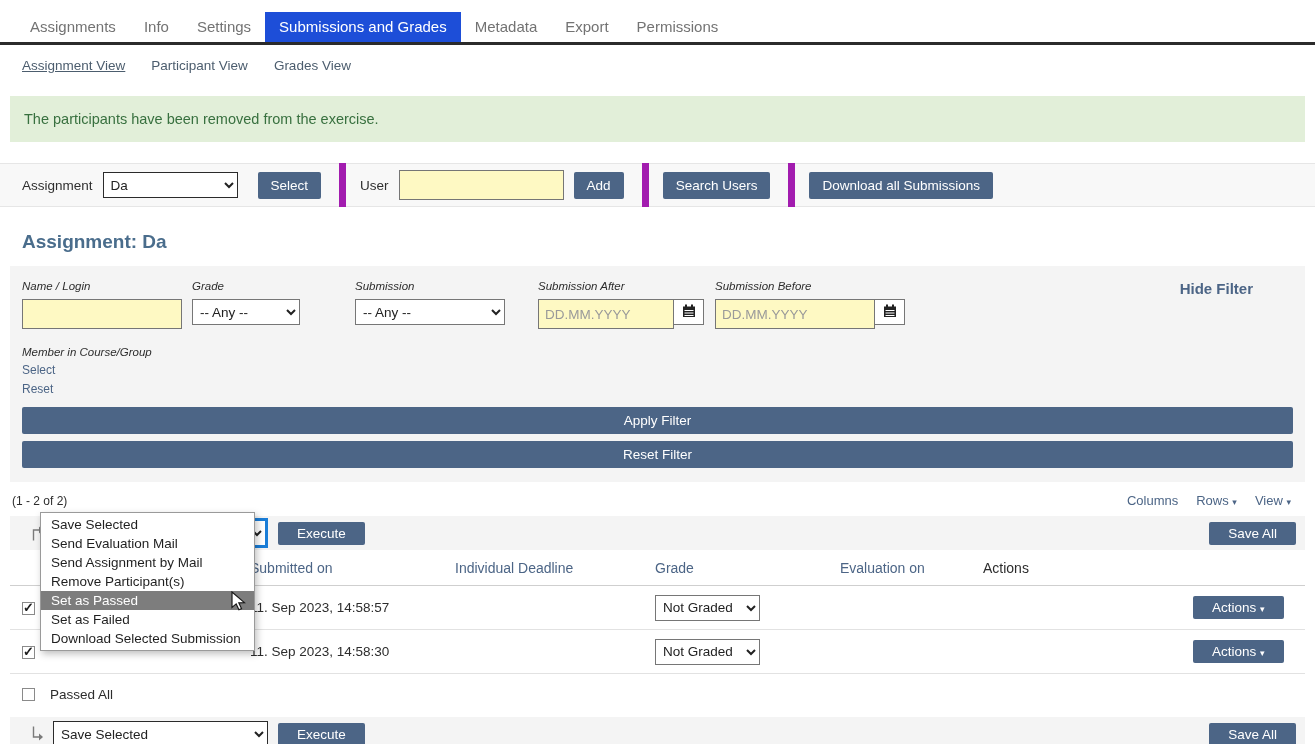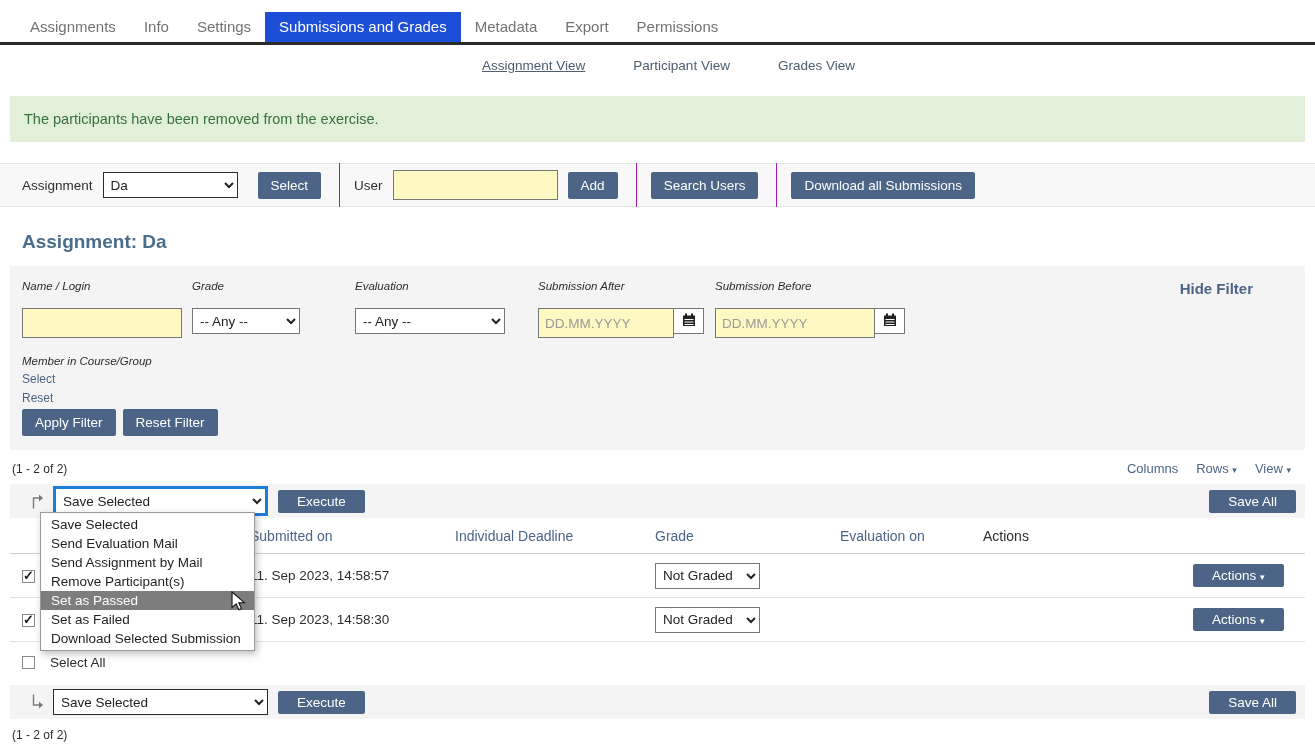--- a/index.html
+++ b/index.html
@@ -7,49 +7,49 @@
   body {
     width:1315px; height:744px; position:relative; overflow:hidden;
     background:#ffffff; color:#333;
     font-family:"Liberation Sans", sans-serif; font-size:14px;
   }
   
   .tabbar { padding:12px 0 0 16px; border-bottom:3px solid #2b2b2b; display:flex; align-items:flex-end; }
   .tab { padding:0 14px; height:30px; line-height:30px; font-size:15px; color:#737373; cursor:pointer; white-space:nowrap; }
   .tab.active { background:#1d4ed8; color:#fff; }
   
-  .subtabbar { padding:13px 0 13px 22px; display:flex; gap:48px;justify-content:center; }
+  .subtabbar { padding:13px 0 13px 22px; display:flex; gap:26px; }
   .subtab { font-size:13.5px; color:#4c5d6e; cursor:pointer; }
   .subtab.active { text-decoration:underline; }
   
   .alert { margin:10px 10px 0 10px; background:#e2efd9; color:#38703f; padding:15px 14px; font-size:14.5px; }
   
   .toolbar { margin-top:21px; height:44px; background:#f8f8f8; border-top:1px solid #e6e6e6; border-bottom:1px solid #e6e6e6; display:flex; align-items:center; padding-left:22px; }
-  .tgroup { display:flex; align-items:center; height:44px; padding-right:18px; margin-right:14px; border-right:1px solid #a21caf; }
+  .tgroup { display:flex; align-items:center; height:44px; padding-right:18px; margin-right:14px; border-right:7px solid #a21caf; }
   .tgroup:last-child { border-right:none; }
   .tlabel { font-size:13.5px; margin-right:10px; color:#2f2f2f; }
   .btn { background:#4c6586; color:#fff; border:none; border-radius:2px; padding:6px 13px; font-size:13.5px; font-family:inherit; cursor:pointer; white-space:nowrap; }
   .btn-sm { padding:4px 19px; }
   select { font-family:inherit; font-size:13.5px; background:#fff; color:#222; border:1px solid #767676; height:26px; padding:0 3px; }
   select.dark { border:1px solid #2b2b2b; }
   input[type=text] { font-family:inherit; font-size:13.5px; border:1px solid #767676; height:30px; padding:0 6px; background:#fef9c3; color:#222; }
   input[type=text]::placeholder { color:#9a9a9a; }
   
   h1.page-heading { margin:24px 0 13px 22px; font-size:19px; color:#4a6d8c; font-weight:bold; }
   
   .filterpanel { margin:0 10px; background:#f4f4f4; padding:14px 12px 14px 12px; position:relative; }
   .frow { display:flex; align-items:flex-start; }
   .ffield { display:flex; flex-direction:column; }
-  .flabel { font-style:italic; font-size:11.5px; color:#2d2d2d; margin-bottom:16px; }
+  .flabel { font-style:italic; font-size:11.5px; color:#2d2d2d; margin-bottom:7px; }
   .dategroup { display:flex; }
   .calbtn { width:30px; height:26px; border:1px solid #767676; border-left:none; background:#fff; display:flex; align-items:center; justify-content:center; cursor:pointer; padding:0; }
   .hidefilter { position:absolute; right:52px; top:14px; color:#4c6586; font-size:15px; cursor:pointer;font-weight:bold; }
   .memberlabel { font-style:italic; font-size:11.5px; color:#2d2d2d; margin-top:17px; }
   .minilink { color:#4c6586; font-size:12px; margin-top:5px; cursor:pointer; width:max-content; }
-  .filterbtns { margin-top:4px; display:flex; gap:7px; }
+  .filterbtns { margin-top:11px; display:flex; gap:7px;flex-direction:column; }
   
   .tablewrap { margin:0 10px; }
   .metarow { display:flex; justify-content:space-between; align-items:center; padding:11px 2px 8px 2px;gap:44px; }
   .rangetext { font-size:12px; color:#2d2d2d; }
   .viewlinks { display:flex; gap:18px; font-size:13px; color:#4c6586; padding-right:12px; }
   .viewlinks span { cursor:pointer; }
   .caret { font-size:9px; }
   .cmdband { background:#f4f4f4; display:flex; align-items:center; padding:4px 9px 4px 20px; height:34px; }
   .arrowicon { margin-right:9px; display:flex; }
   .bulkselect { width:215px; }
@@ -129,21 +129,21 @@
       <span class="flabel">Name / Login</span>
       <input type="text" style="width: 160px;" value="">
     </div>
     <div class="ffield" style="margin-right:55px;">
       <span class="flabel">Grade</span>
       <select style="width:108px;">
         <option>-- Any --</option>
       </select>
     </div>
     <div class="ffield" style="margin-right:33px;">
-      <span class="flabel">Evaluation</span>
+      <span class="flabel">Submission</span>
       <select style="width:150px;">
         <option>-- Any --</option>
       </select>
     </div>
     <div class="ffield" style="margin-right:11px;">
       <span class="flabel">Submission After</span>
       <div class="dategroup">
         <input type="text" style="width: 136px;" placeholder="DD.MM.YYYY">
         <button class="calbtn">
           <span>
@@ -252,21 +252,21 @@
     </div>
     <div class="cell"></div>
     <div class="cell"></div>
     <div class="cell actionscell">
       <button class="btn btn-sm"><span>Actions</span> <span class="caret">▾</span></button>
     </div>
   </div>
 
   <div class="selectallrow">
     <input type="checkbox" class="cb" style="">
-    <span class="selectalllabel">Select All</span>
+    <span class="selectalllabel">Passed All</span>
   </div>
 
   <div class="cmdband">
     <span class="arrowicon">
       <svg width="14" height="16" viewBox="0 0 14 16">
           <path d="M3.5 0.5 V11 H10" stroke="#7a7a7a" stroke-width="1.4" fill="none"></path>
           <path d="M9 7.5 L13 11 L9 14.5 Z" fill="#7a7a7a"></path>
         </svg>
     </span>
     <select class="bulkselect dark">

